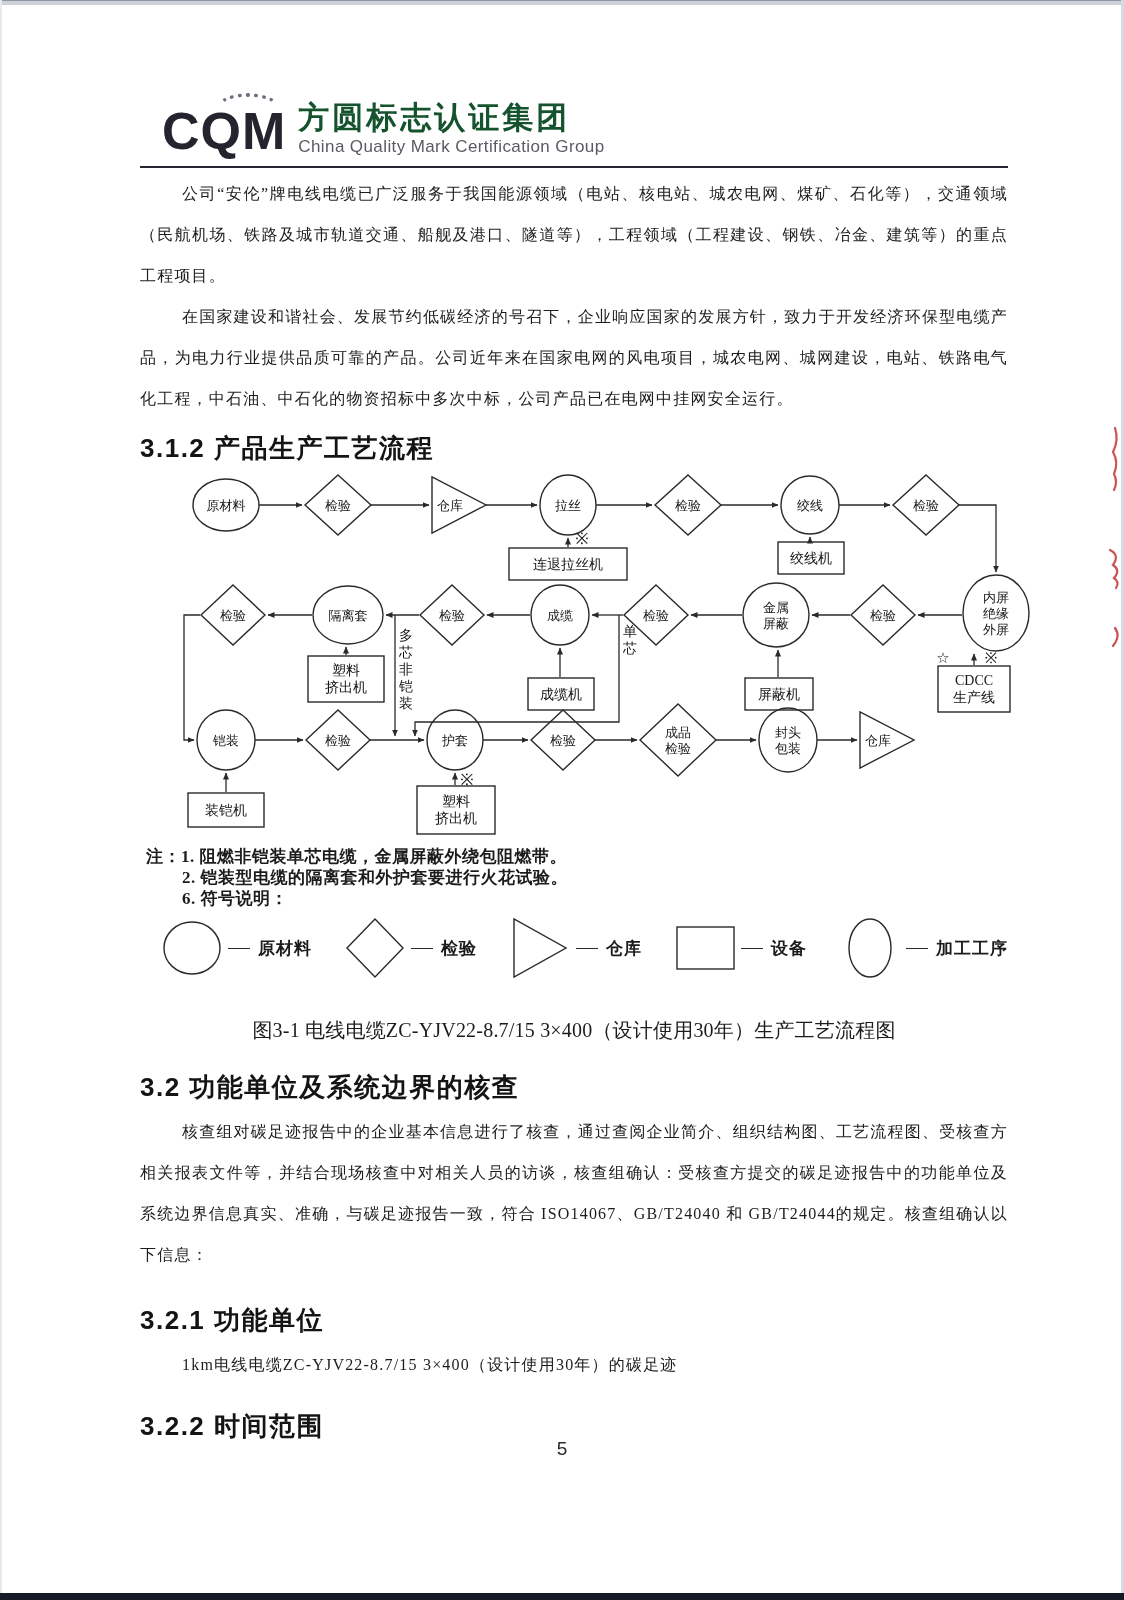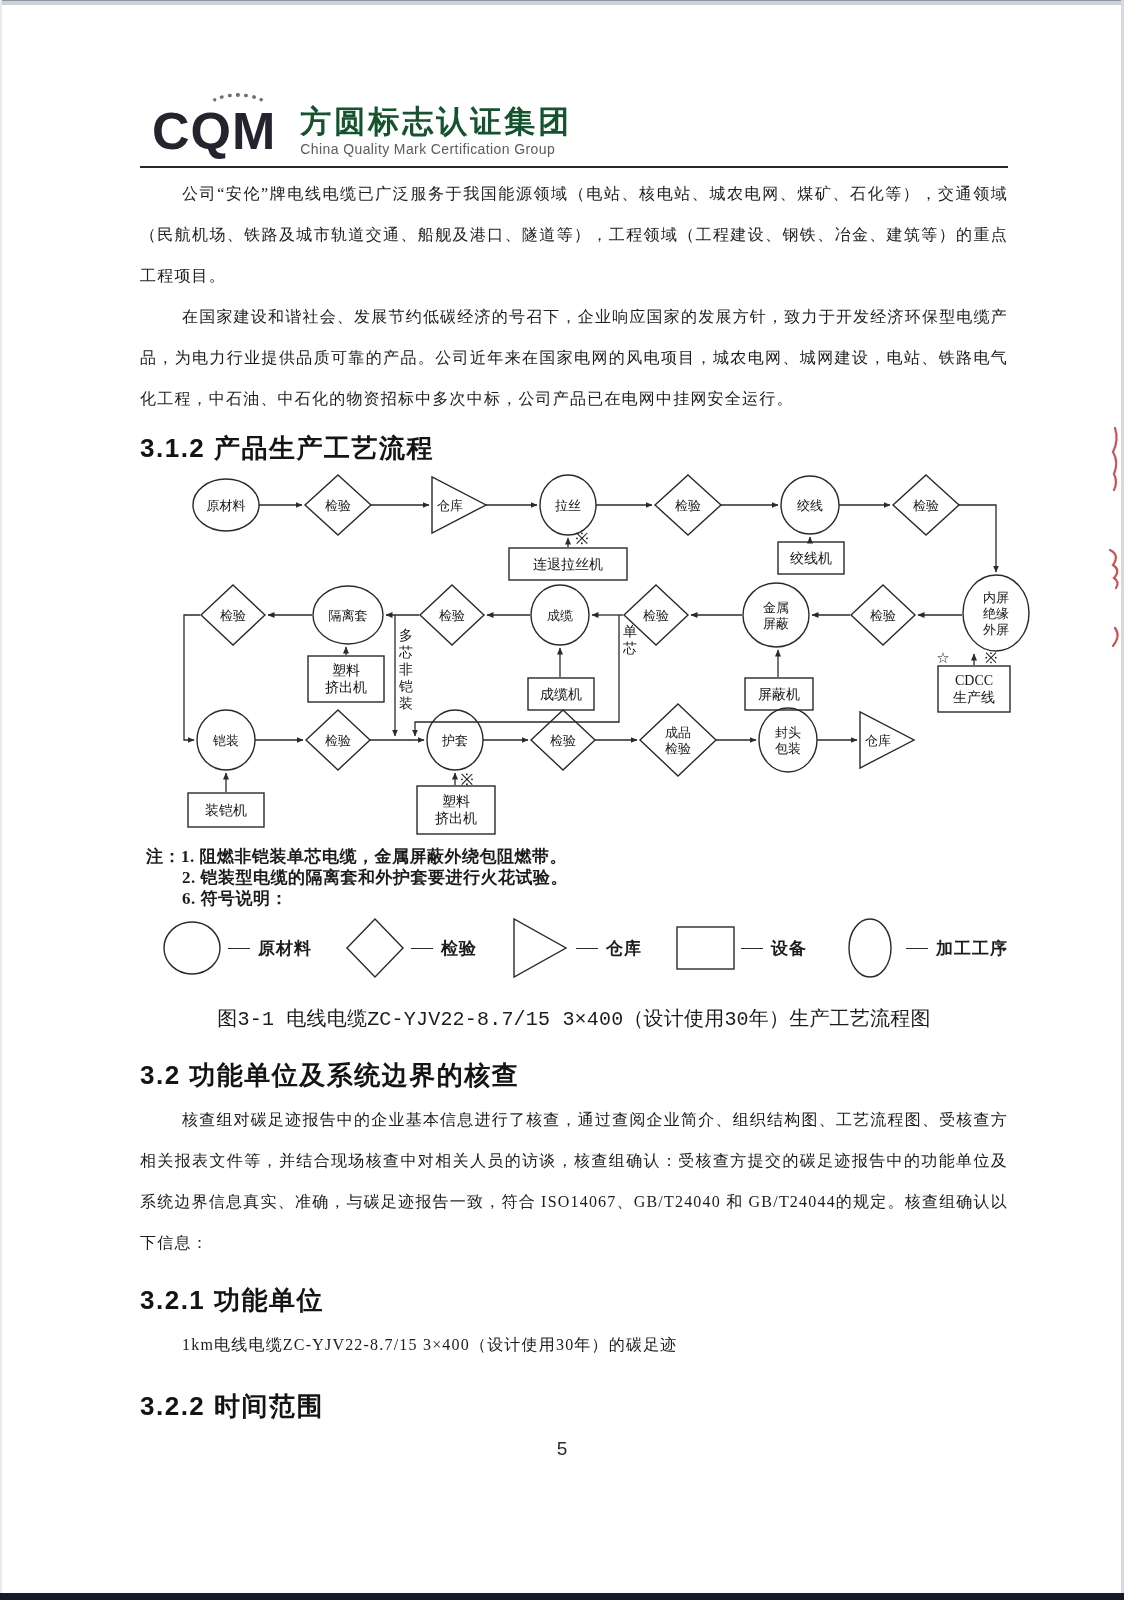--- a/index.html
+++ b/index.html
@@ -8,31 +8,31 @@
     background:#ffffff;font-family:"Liberation Serif","DejaVu Serif",serif;color:#1c1c1c;
   }
   .scan-top{position:absolute;top:0;left:0;width:100%;height:4px;background:#ccd1da;border-top:1px solid #8e95a3;}
   .scan-bottom{position:absolute;bottom:0;left:0;width:100%;height:7px;background:#161a26;}
   .scan-left{position:absolute;top:0;left:0;width:2px;height:100%;background:#e8eaee;}
   .scan-right{position:absolute;top:0;right:0;width:3px;height:100%;background:#d6d9df;}
 
   .content{position:absolute;left:140px;top:0;width:868px;}
 
   
-  .logo-row{margin-top:93px;display:flex;align-items:flex-end;gap:24px;margin-left:12px;height:64px;}
+  .logo-row{margin-top:93px;display:flex;align-items:flex-end;gap:12px;margin-left:22px;height:64px;}
   .cqm-wrap{position:relative;}
   .cqm{font-family:"Liberation Sans","DejaVu Sans",sans-serif;font-weight:bold;
        font-size:52px;line-height:52px;letter-spacing:1px;color:#24242e;}
   .logo-arc{position:absolute;left:54px;top:-12px;width:56px;height:26px;
        border:4px dotted #4a4a5c;border-bottom:none;border-left-color:transparent;
        border-right-color:transparent;border-radius:55% 55% 0 0;opacity:.8;}
   .logo-cn{font-family:"Liberation Sans","DejaVu Sans",sans-serif;font-weight:bold;
        font-size:31px;line-height:34px;letter-spacing:3px;color:#14532d;}
   .logo-en{font-family:"Liberation Sans","DejaVu Sans",sans-serif;
-       font-size:14px;letter-spacing:.4px;color:#5a5a64;margin-top:2px;}
+       font-size:17px;letter-spacing:.4px;color:#5a5a64;margin-top:2px;}
   .rule{height:2px;background:#262630;margin-top:9px;}
 
   p.body{font-size:16px;line-height:41px;letter-spacing:1.2px;text-align:justify;
        text-indent:42px;margin:0;}
   p.body.first{margin-top:5px;}
   h3.sec{font-family:"Liberation Sans","DejaVu Sans",sans-serif;font-weight:bold;
        font-size:26px;letter-spacing:1.5px;margin:12px 0 6px 0;color:#141414;}
 
   
   #flow-svg{display:block;margin:2px 0 0 8px;}
@@ -43,21 +43,21 @@
   
   .notes{margin:2px 0 0 6px;font-size:17px;font-weight:bold;line-height:21px;letter-spacing:.5px;}
   .note-line{white-space:nowrap;}
   .note-line.indent{padding-left:36px;}
   #legend-row{display:flex;align-items:center;justify-content:space-between;
        width:846px;margin:6px 0 2px 16px;height:66px;}
   .legend-item{display:flex;align-items:center;}
   .legend-dash{display:inline-block;width:22px;height:0;border-top:1.6px solid #2a2a2a;margin:0 8px 0 4px;}
   .legend-label{font-size:17px;font-weight:bold;letter-spacing:1px;}
 
-  .caption{text-align:center;font-size:20px;letter-spacing:1px;margin-top:24px;font-family:Liberation Mono, monospace;}
+  .caption{text-align:center;font-size:20px;letter-spacing:1px;margin-top:36px;}
   .caption-sp{letter-spacing:.2px;}
 
   .pagenum{position:absolute;top:1438px;left:0;width:1124px;text-align:center;
        font-family:"Liberation Sans","DejaVu Sans",sans-serif;font-size:19px;color:#2a2a2a;}
 
   #red-marks{position:absolute;top:400px;right:0;width:30px;height:280px;}
 </style>
 </head>
 <body>
 
@@ -290,21 +290,21 @@
           <span class="legend-label">加工工序</span>
         </div>
       </div>
   </div>
 
   <div class="caption caption-sp">图3-1 电线电缆ZC-YJV22-8.7/15 3×400（设计使用30年）生产工艺流程图</div>
 
   <h3 class="sec" style="margin-top:26px">3.2 功能单位及系统边界的核查</h3>
   <p class="body">核查组对碳足迹报告中的企业基本信息进行了核查，通过查阅企业简介、组织结构图、工艺流程图、受核查方相关报表文件等，并结合现场核查中对相关人员的访谈，核查组确认：受核查方提交的碳足迹报告中的功能单位及系统边界信息真实、准确，与碳足迹报告一致，符合 ISO14067、GB/T24040 和 GB/T24044的规定。核查组确认以下信息：</p>
 
-  <h3 class="sec" style="margin-top:20px">3.2.1 功能单位</h3>
+  <h3 class="sec" style="margin-top:28px">3.2.1 功能单位</h3>
   <p class="body">1km电线电缆ZC-YJV22-8.7/15 3×400（设计使用30年）的碳足迹</p>
 
   <h3 class="sec" style="margin-top:24px">3.2.2 时间范围</h3>
 </div>
 
 <svg id="red-marks" viewBox="0 0 30 280" xmlns="http://www.w3.org/2000/svg">
   <g fill="none" stroke="#c23434" stroke-width="2.2" stroke-linecap="round" opacity="0.85">
     <path d="M21,28 q4,12 -2,24 q6,10 1,22 q4,8 0,16"></path>
     <path d="M16,150 q10,5 3,15 q8,5 1,13 q6,4 2,10"></path>
     <path d="M21,228 q6,8 -2,18"></path>

